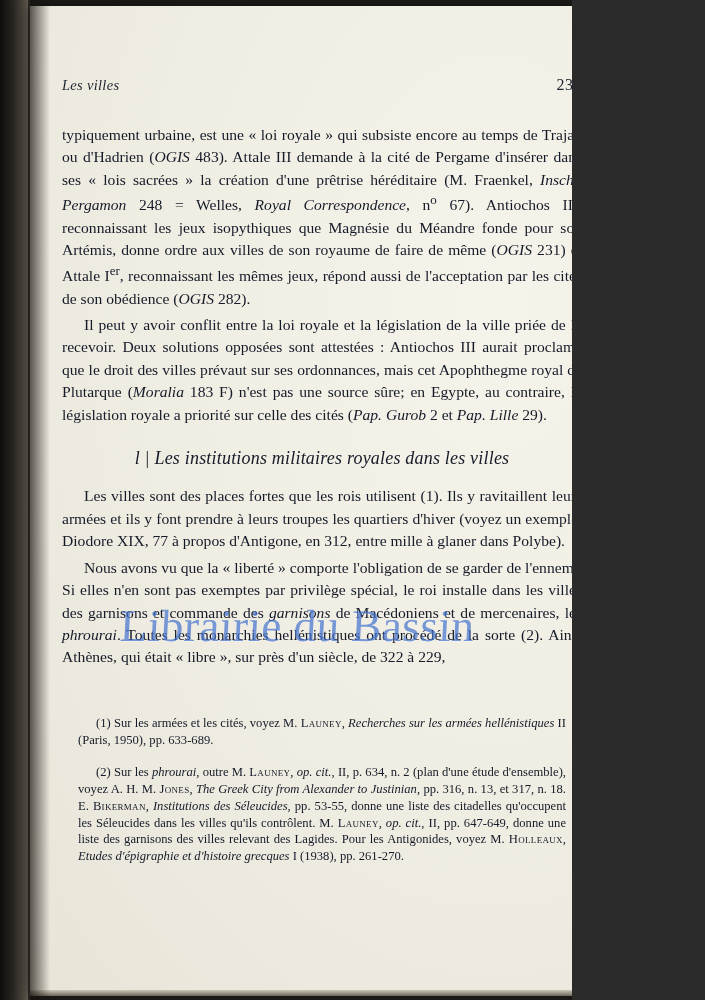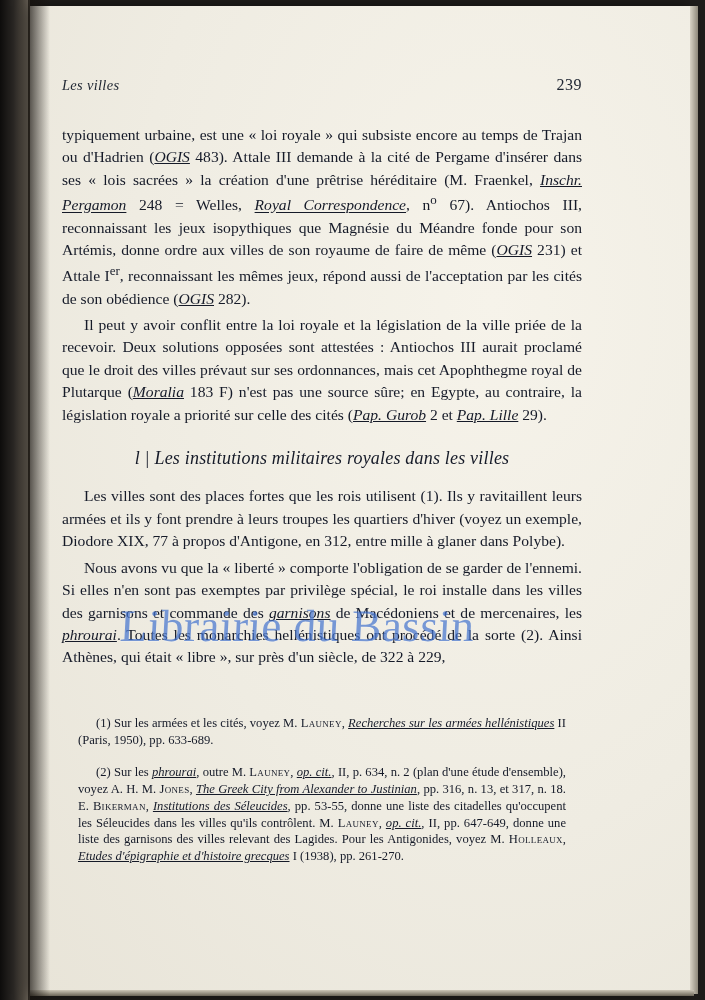--- a/index.html
+++ b/index.html
@@ -2,21 +2,21 @@
 <html><head>
 <meta charset="utf-8">
 <style>
   html, body {
     margin: 0;
     padding: 0;
     background: #2b2b2b;
   }
   #page {
     position: relative;
-    width: 705px;
+    width: 572px;
     height: 1000px;
     overflow: hidden;
     background: #1f1d1b;
     font-family: "Liberation Serif", serif;
   }
   
   .gutter {
     position: absolute;
     left: 0; top: 0;
     width: 30px; height: 1000px;
@@ -94,21 +94,21 @@
     margin-top: 4px;
   }
   .sec-head {
     text-align: center;
     font-style: italic;
     font-size: 18px;
     margin: 22px 0 16px 0;
     letter-spacing: 0.2px;
     color: #151a28;
   }
-  i, em { font-style: italic; text-decoration: underline; }
+  i, em { font-style: italic; }
   .sc {
     font-variant: small-caps;
     letter-spacing: 0.3px;
   }
   .notes {
     margin-top: 26px;
     border-top: 0;
     padding-top: 4px;
     font-size: 12.6px;
     line-height: 1.33;

